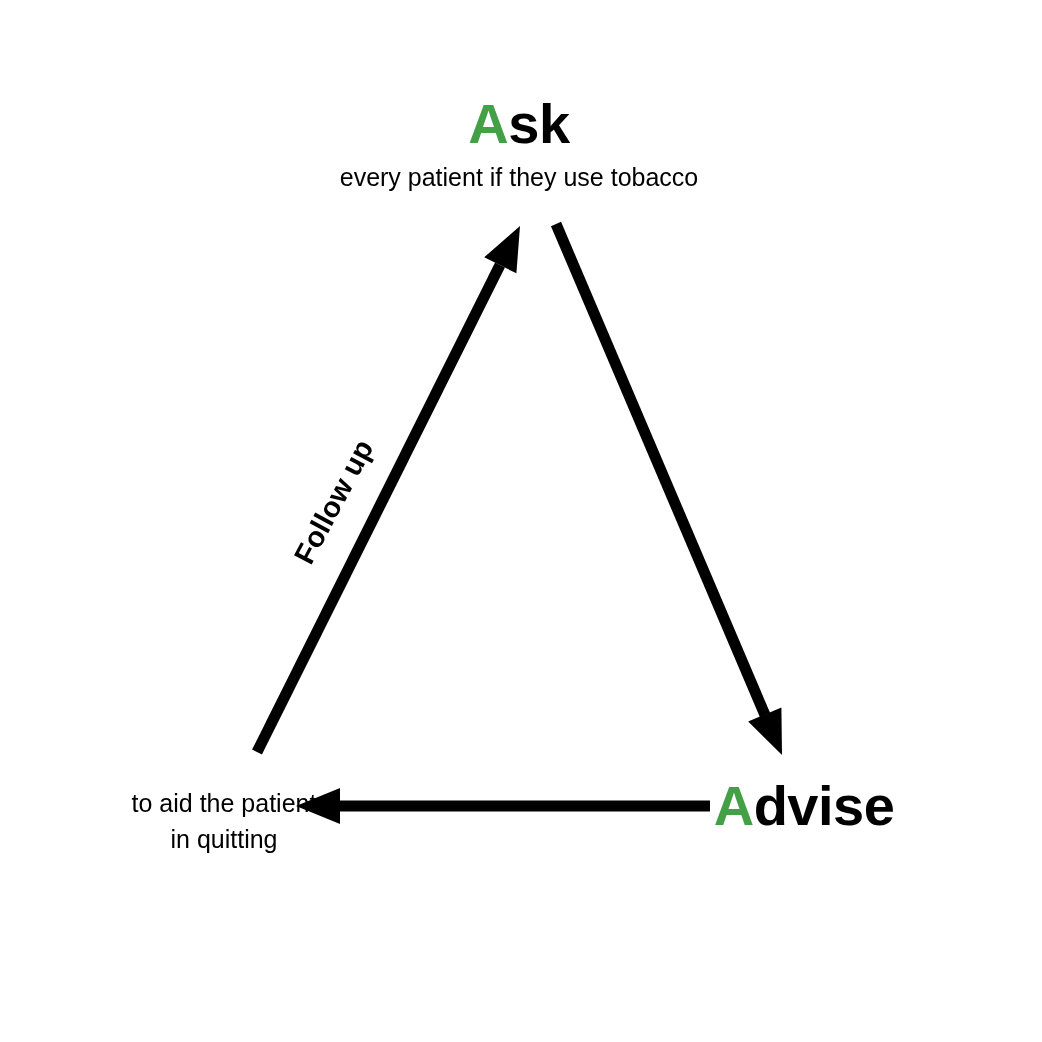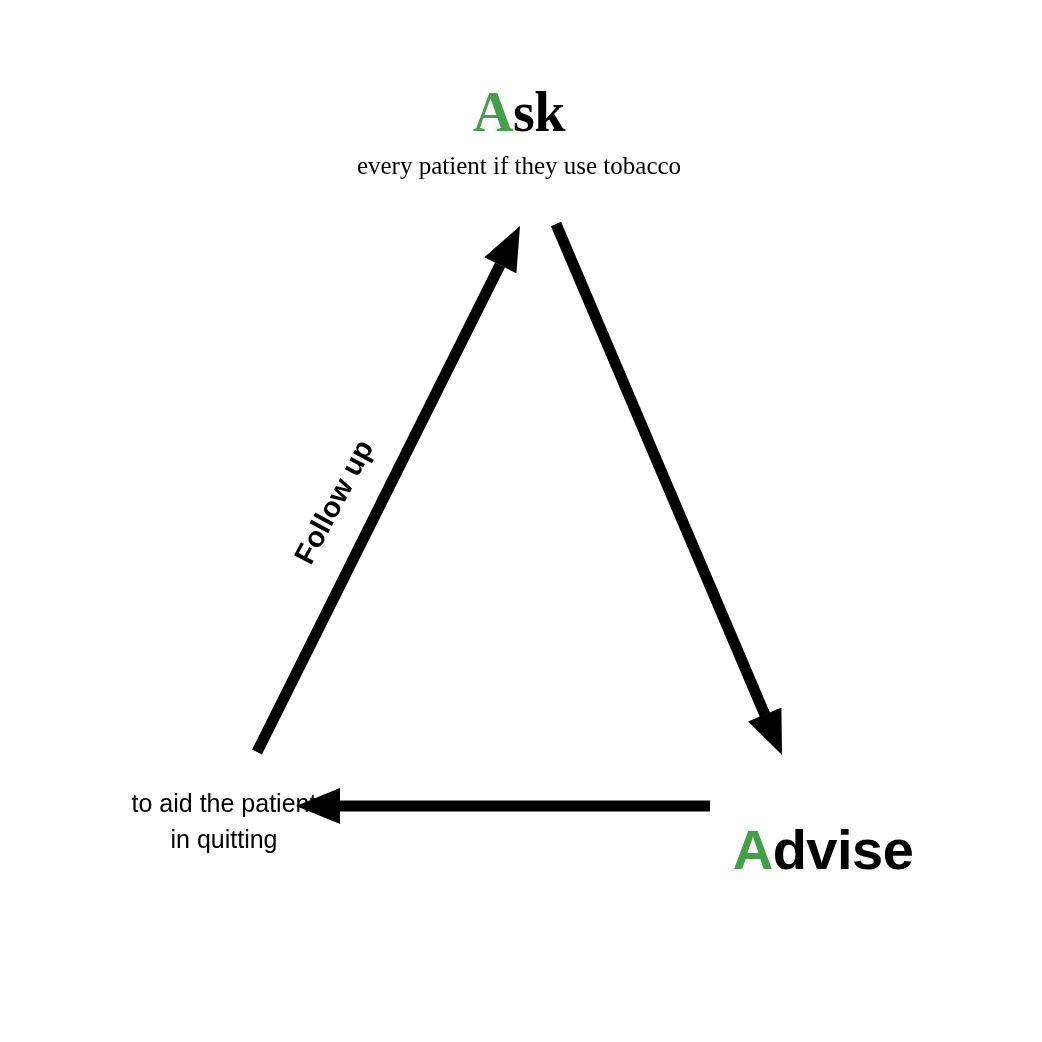--- a/index.html
+++ b/index.html
@@ -44,22 +44,22 @@
   }
   .heading .initial {
     color: var(--accent-green, #43a047);
   }
   .subtitle {
     font-size: 25px;
     line-height: 1.42;
     margin-top: 8px;
     color: var(--text, #000000);
   }
-  .node-ask    { left: 519px; top: 84px; font-family: Liberation Serif, serif;  }
-  .node-advise { left: 823px; top: 778px; margin-top: 44px; }
+  .node-ask    { left: 519px; top: 96px;  }
+  .node-advise { left: 804px; top: 778px; }
   .node-act    { left: 224px; top: 778px; }
   .follow-up-label {
     position: absolute;
     left: 334px;
     top: 502px;
     transform: translate(-50%, -50%) rotate(-62deg);
     font-size: 29px;
     font-weight: bold;
     white-space: nowrap;
     color: var(--text, #000000);

